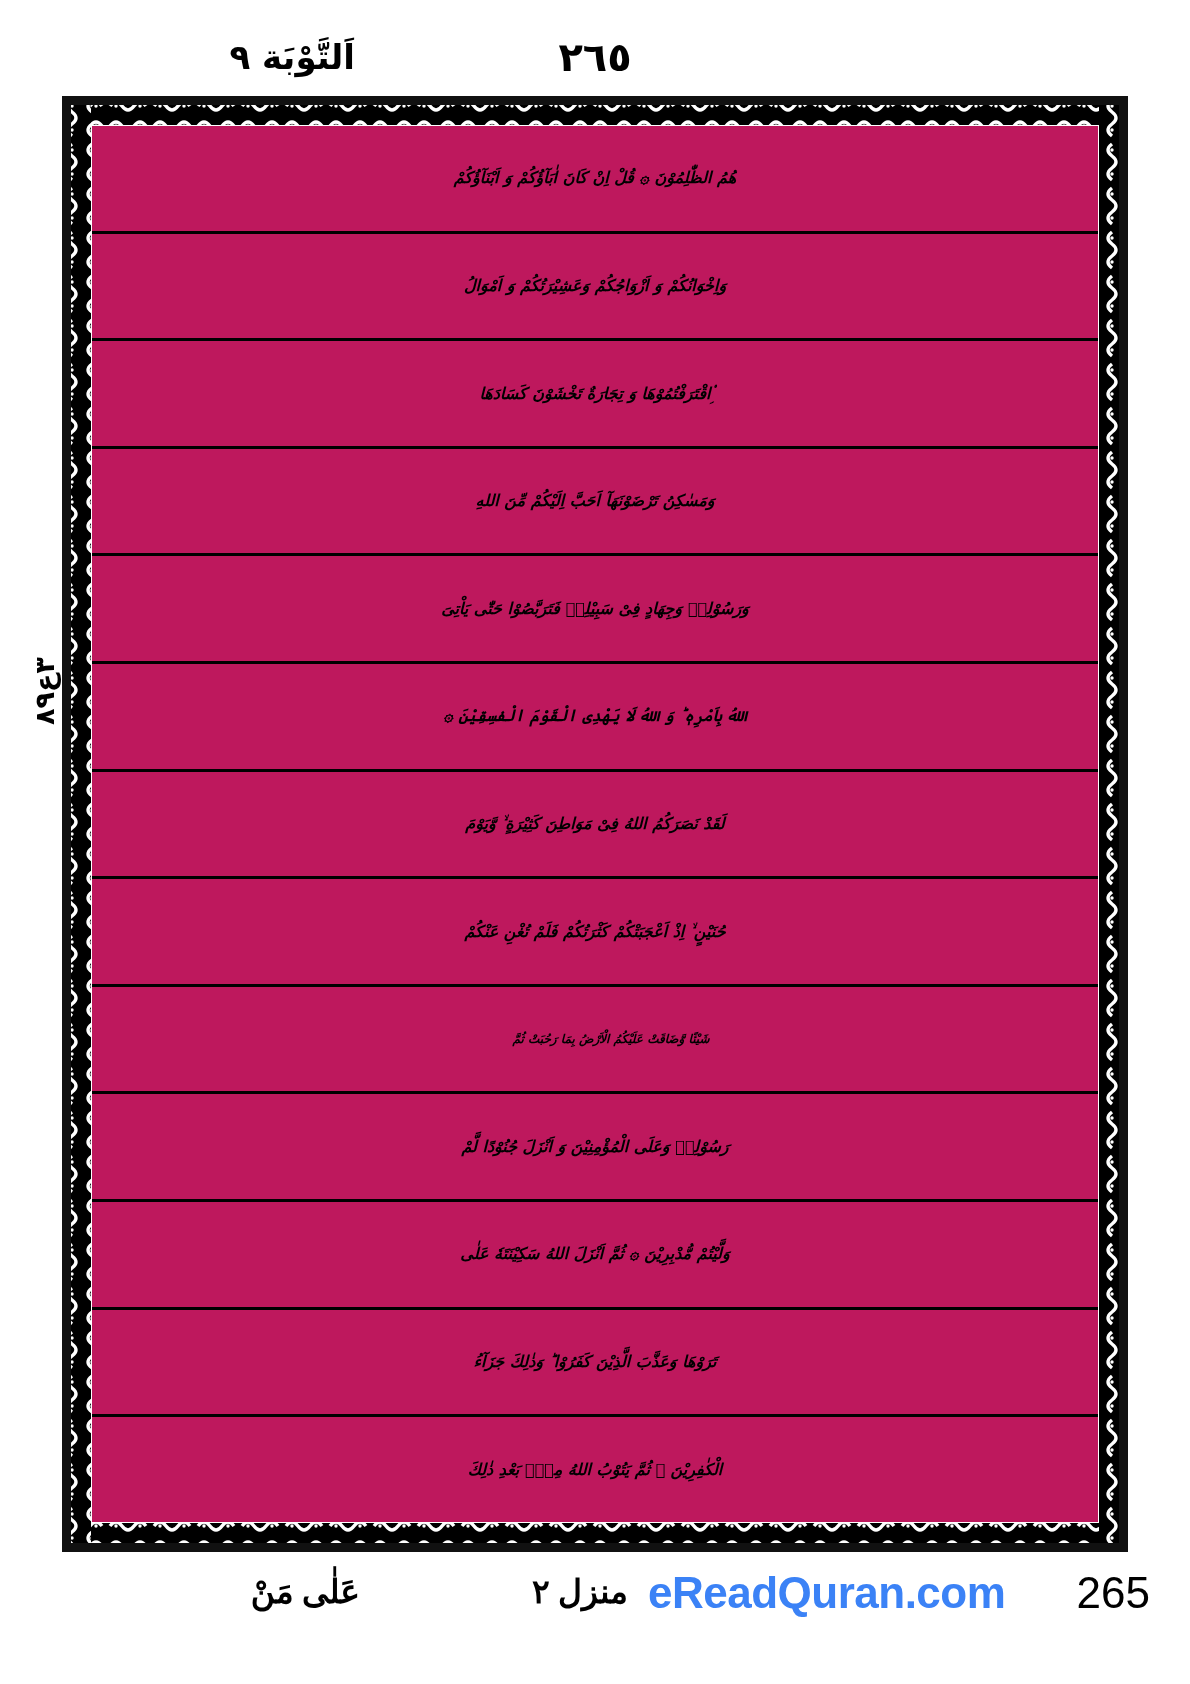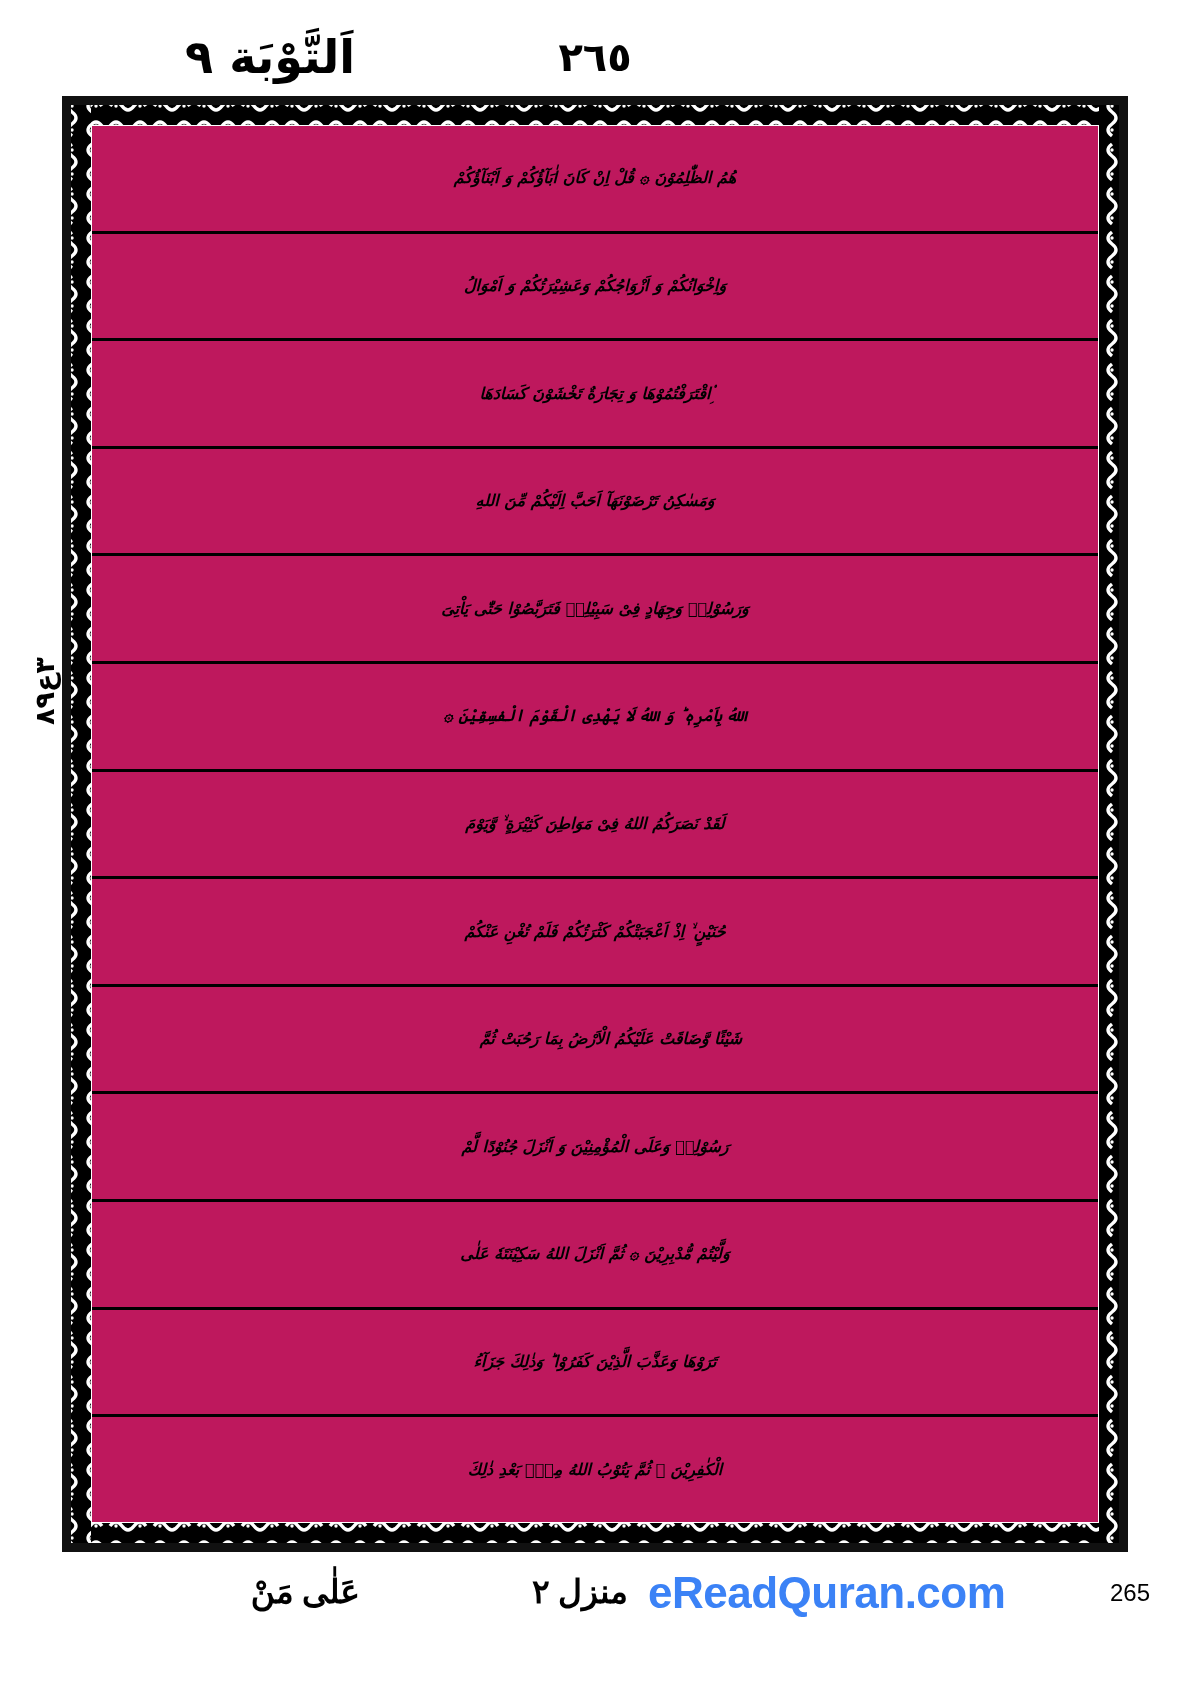--- a/index.html
+++ b/index.html
@@ -20,21 +20,21 @@
     position:absolute;left:445px;top:0;width:300px;height:62px;
     display:flex;align-items:center;justify-content:center;
   }
   .hdr-right{
     position:absolute;right:40px;top:0;width:330px;height:62px;
     display:flex;align-items:center;justify-content:flex-end;
     direction:rtl;
   }
   .hdr-ar{
     font-family:"DejaVu Sans",sans-serif;
-    font-size:46px;font-weight:700;line-height:1;
+    font-size:34px;font-weight:700;line-height:1;
     letter-spacing:0px;white-space:nowrap;text-align:right;
   }
   .hdr-num{
     font-family:"DejaVu Sans",sans-serif;
     font-size:40px;font-weight:700;letter-spacing:2px;
   }
   
   .side-marker{
     position:absolute;left:14px;top:596px;width:62px;height:190px;
     display:flex;align-items:center;justify-content:center;
@@ -120,21 +120,21 @@
   .ftr-ar{
     font-family:Liberation Serif, serif;
     font-size:33px;font-weight:700;white-space:nowrap;
   }
   .site-text{
     font-family:"Liberation Sans",sans-serif;
     font-size:44px;font-weight:700;letter-spacing:-0.5px;color:#3b82f6;
   }
   .pageno-text{
     font-family:"Liberation Sans",sans-serif;
-    font-size:24px;font-weight:400;color:#000;
+    font-size:44px;font-weight:400;color:#000;
   }
 </style>
 </head>
 <body>
 
 <div class="page-header">
   <div class="hdr-left">
     <span class="hdr-ar">اَلتَّوْبَة ٩</span>
   </div>
   <div class="hdr-center">
@@ -191,21 +191,21 @@
   <div class="aya-line tight">
       <span class="ar" style="font-size: 16px;">اللهُ بِاَمْرِهٖ ؕ وَ اللهُ لَا يَهْدِى الْقَوْمَ الْفٰسِقِيْنَ ۞</span>
     </div>
   <div class="aya-line">
       <span class="ar" style="font-size: 16px;">لَقَدْ نَصَرَكُمُ اللهُ فِىْ مَوَاطِنَ كَثِيْرَةٍ ۙ وَّيَوْمَ</span>
     </div>
   <div class="aya-line">
       <span class="ar" style="font-size: 16px;">حُنَيْنٍ ۙ اِذْ اَعْجَبَتْكُمْ كَثْرَتُكُمْ فَلَمْ تُغْنِ عَنْكُمْ</span>
     </div>
   <div class="aya-line">
-      <span class="ar" style="font-size: 16px; margin-left: 32px;">شَيْئًا وَّضَاقَتْ عَلَيْكُمُ الْاَرْضُ بِمَا رَحُبَتْ ثُمَّ</span>
+      <span class="ar" style="font-size: 12px; margin-left: 32px;">شَيْئًا وَّضَاقَتْ عَلَيْكُمُ الْاَرْضُ بِمَا رَحُبَتْ ثُمَّ</span>
     </div>
   <div class="aya-line">
       <span class="ar" style="font-size: 16px;">رَسُوْلِهٖ وَعَلَى الْمُؤْمِنِيْنَ وَ اَنْزَلَ جُنُوْدًا لَّمْ</span>
     </div>
   <div class="aya-line tight">
       <span class="ar" style="font-size: 16px;">وَلَّيْتُمْ مُّدْبِرِيْنَ ۞ ثُمَّ اَنْزَلَ اللهُ سَكِيْنَتَهٗ عَلٰى</span>
     </div>
   <div class="aya-line">
       <span class="ar" style="font-size: 16px;">تَرَوْهَا وَعَذَّبَ الَّذِيْنَ كَفَرُوْا ؕ وَذٰلِكَ جَزَآءُ</span>
     </div>

